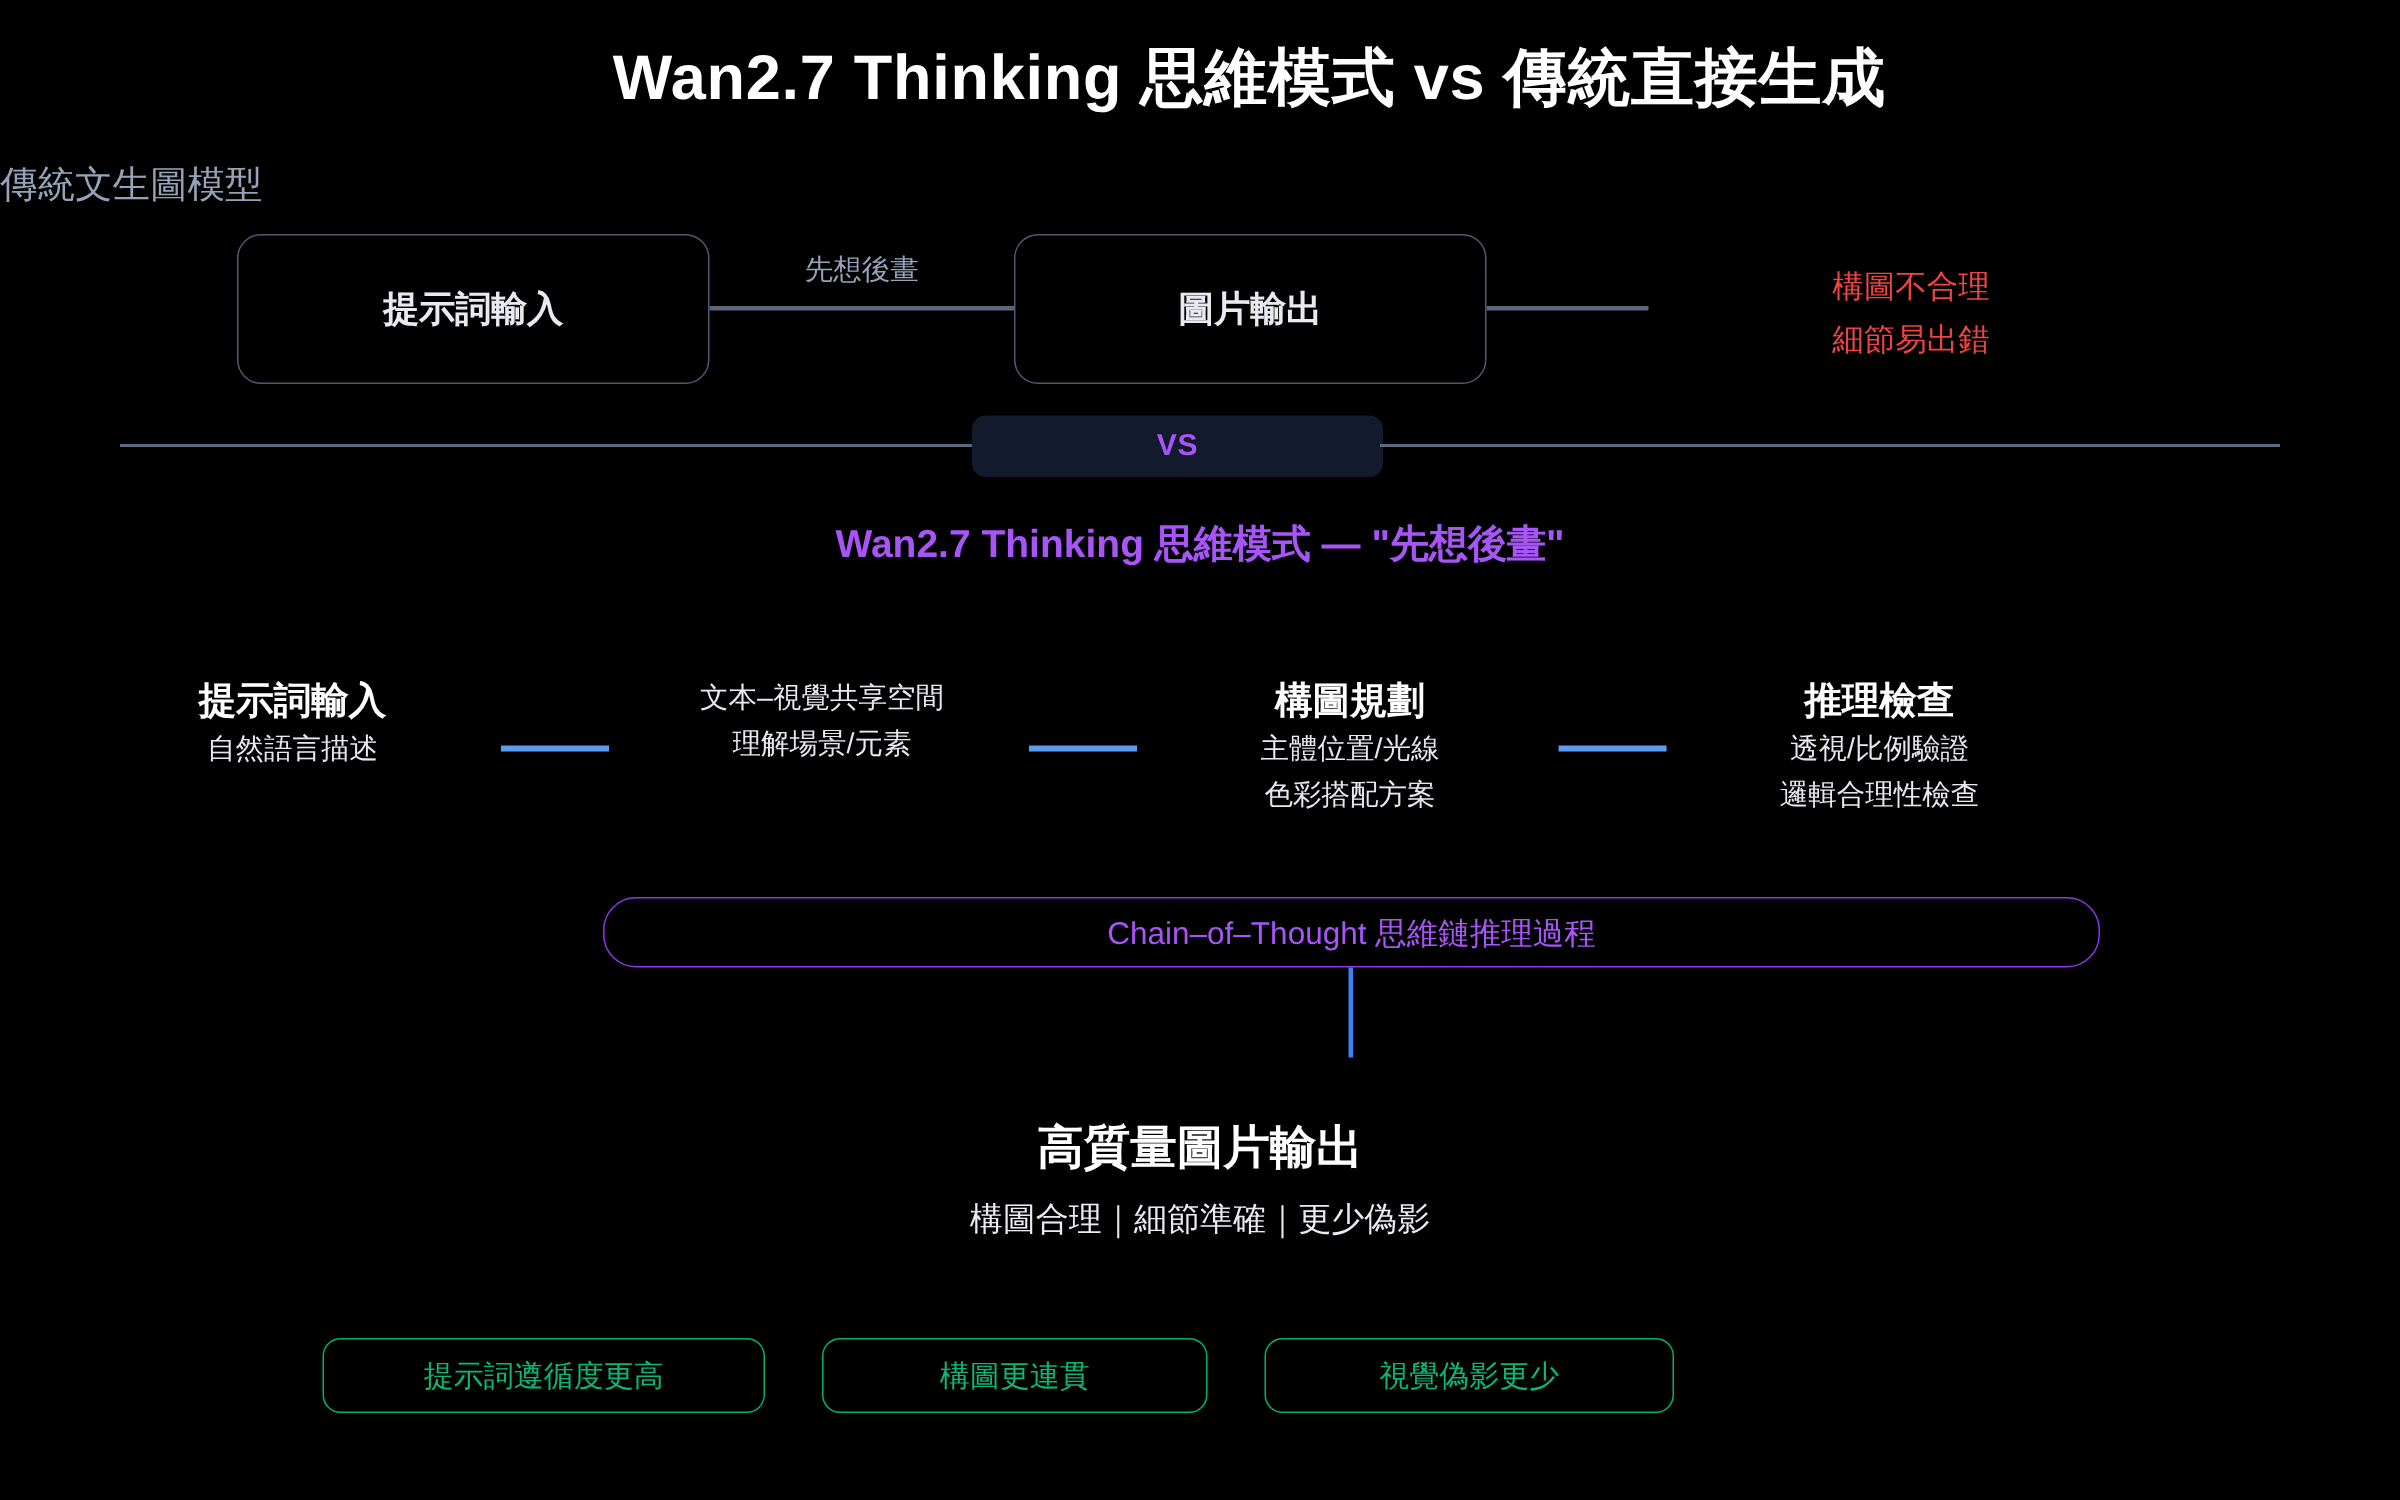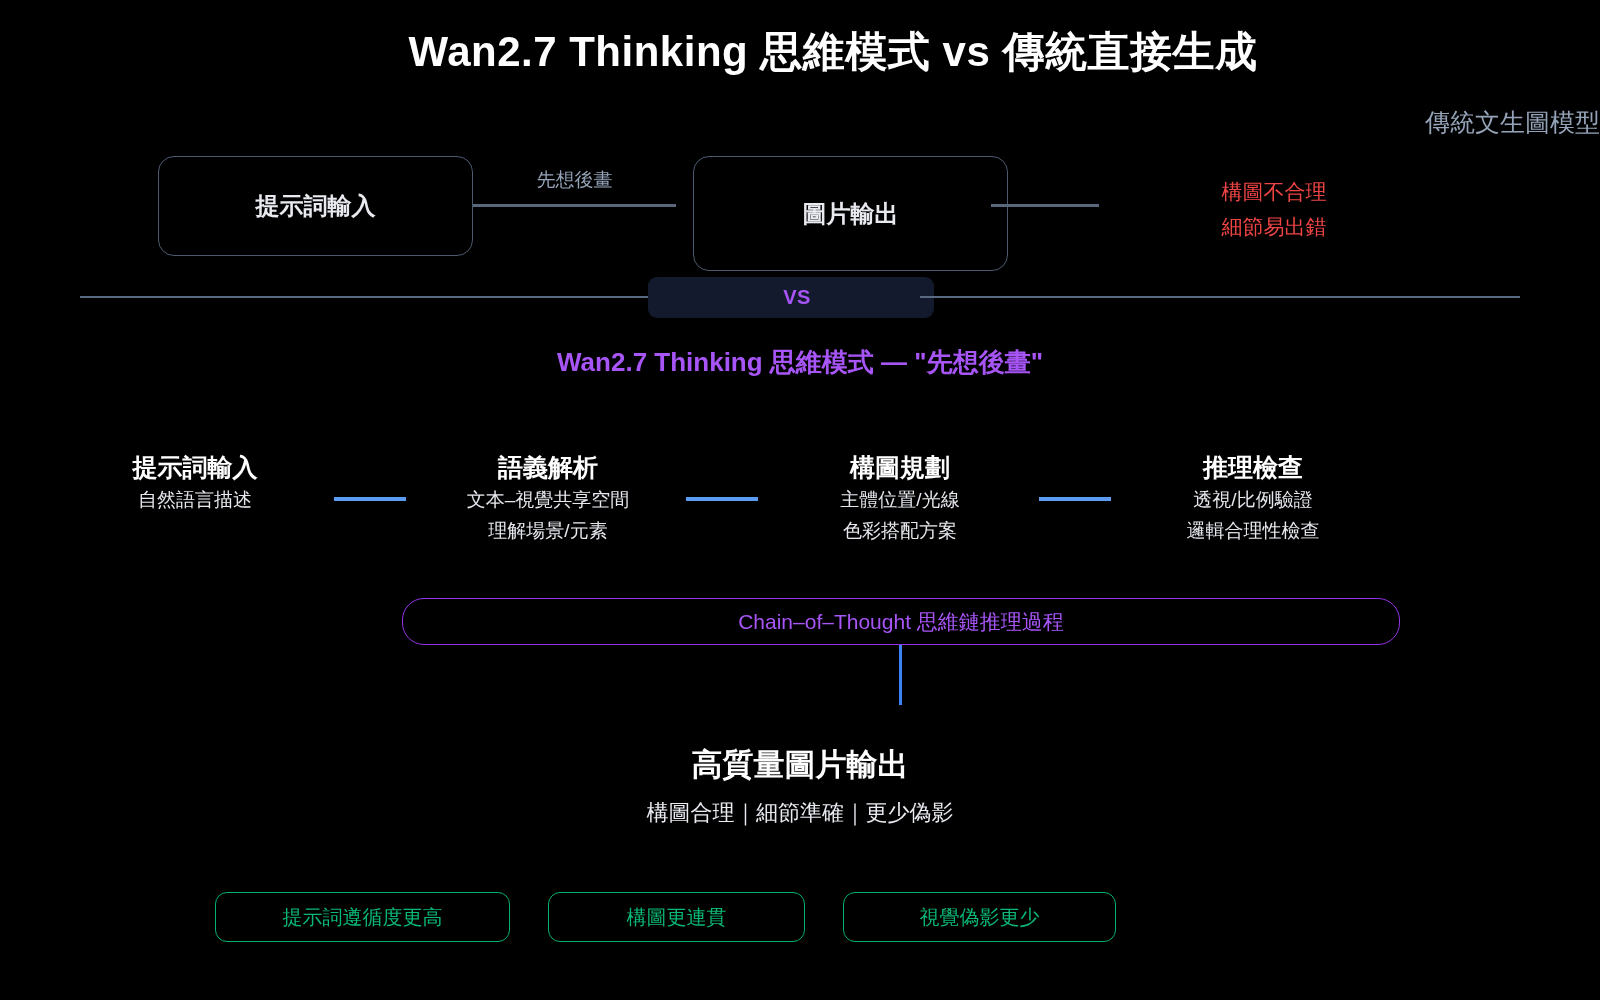--- a/index.html
+++ b/index.html
@@ -31,40 +31,40 @@
     white-space: nowrap;
     padding-left: 33px;
   }
 
   
   .trad-label {
     position: absolute;
     top: 106px;
     left: 0;
     width: 1600px;
-    text-align: right;
+    text-align: left;
     font-size: 25px;
     color: #94a3b8;
   }
 
   .node-box {
     position: absolute;
     box-sizing: border-box;
     border: 1.6px solid #4b5a6e;
     border-radius: 16px;
     display: flex;
     align-items: center;
     justify-content: center;
     font-size: 24px;
     font-weight: bold;
     color: #e8eaf0;
     background: transparent;
   }
   #box-prompt-in { left: 158px; top: 156px; width: 315px; height: 100px; }
-  #box-image-out { left: 693px; top: 156px; width: 315px; height: 115px; }
+  #box-image-out { left: 676px; top: 156px; width: 315px; height: 100px; }
 
   .flat-line {
     position: absolute;
     height: 3px;
     background: #59677c;
   }
   #line-a { left: 473px; top: 204px; width: 203px; }
   #line-b { left: 991px; top: 204px; width: 108px; }
 
   .edge-label {
@@ -106,21 +106,20 @@
     height: 41px;
     border-radius: 9px;
     background: #141a2e;
     display: flex;
     align-items: center;
     justify-content: center;
     font-size: 20px;
     font-weight: bold;
     color: #a855f7;
     letter-spacing: 0.5px;
-    padding-left: 12px;
   }
 
   .thinking-subtitle {
     position: absolute;
     top: 345px;
     left: 0;
     width: 1600px;
     text-align: center;
     font-size: 26px;
     font-weight: bold;
@@ -258,21 +257,20 @@
   <div class="thinking-subtitle">Wan2.7 Thinking 思維模式 — "先想後畫"</div>
 
   <div class="step" id="step-0">
     <div class="step-title">提示詞輸入</div>
     <div class="step-sub">自然語言描述</div>
   </div>
 
   <div class="step-conn" id="conn-0"></div>
 
   <div class="step" id="step-1">
-    <div class="step-title">語義解析</div>
     <div class="step-sub">文本–視覺共享空間</div>
     <div class="step-sub">理解場景/元素</div>
   </div>
 
   <div class="step-conn" id="conn-1"></div>
 
   <div class="step" id="step-2">
     <div class="step-title">構圖規劃</div>
     <div class="step-sub">主體位置/光線</div>
     <div class="step-sub">色彩搭配方案</div>

